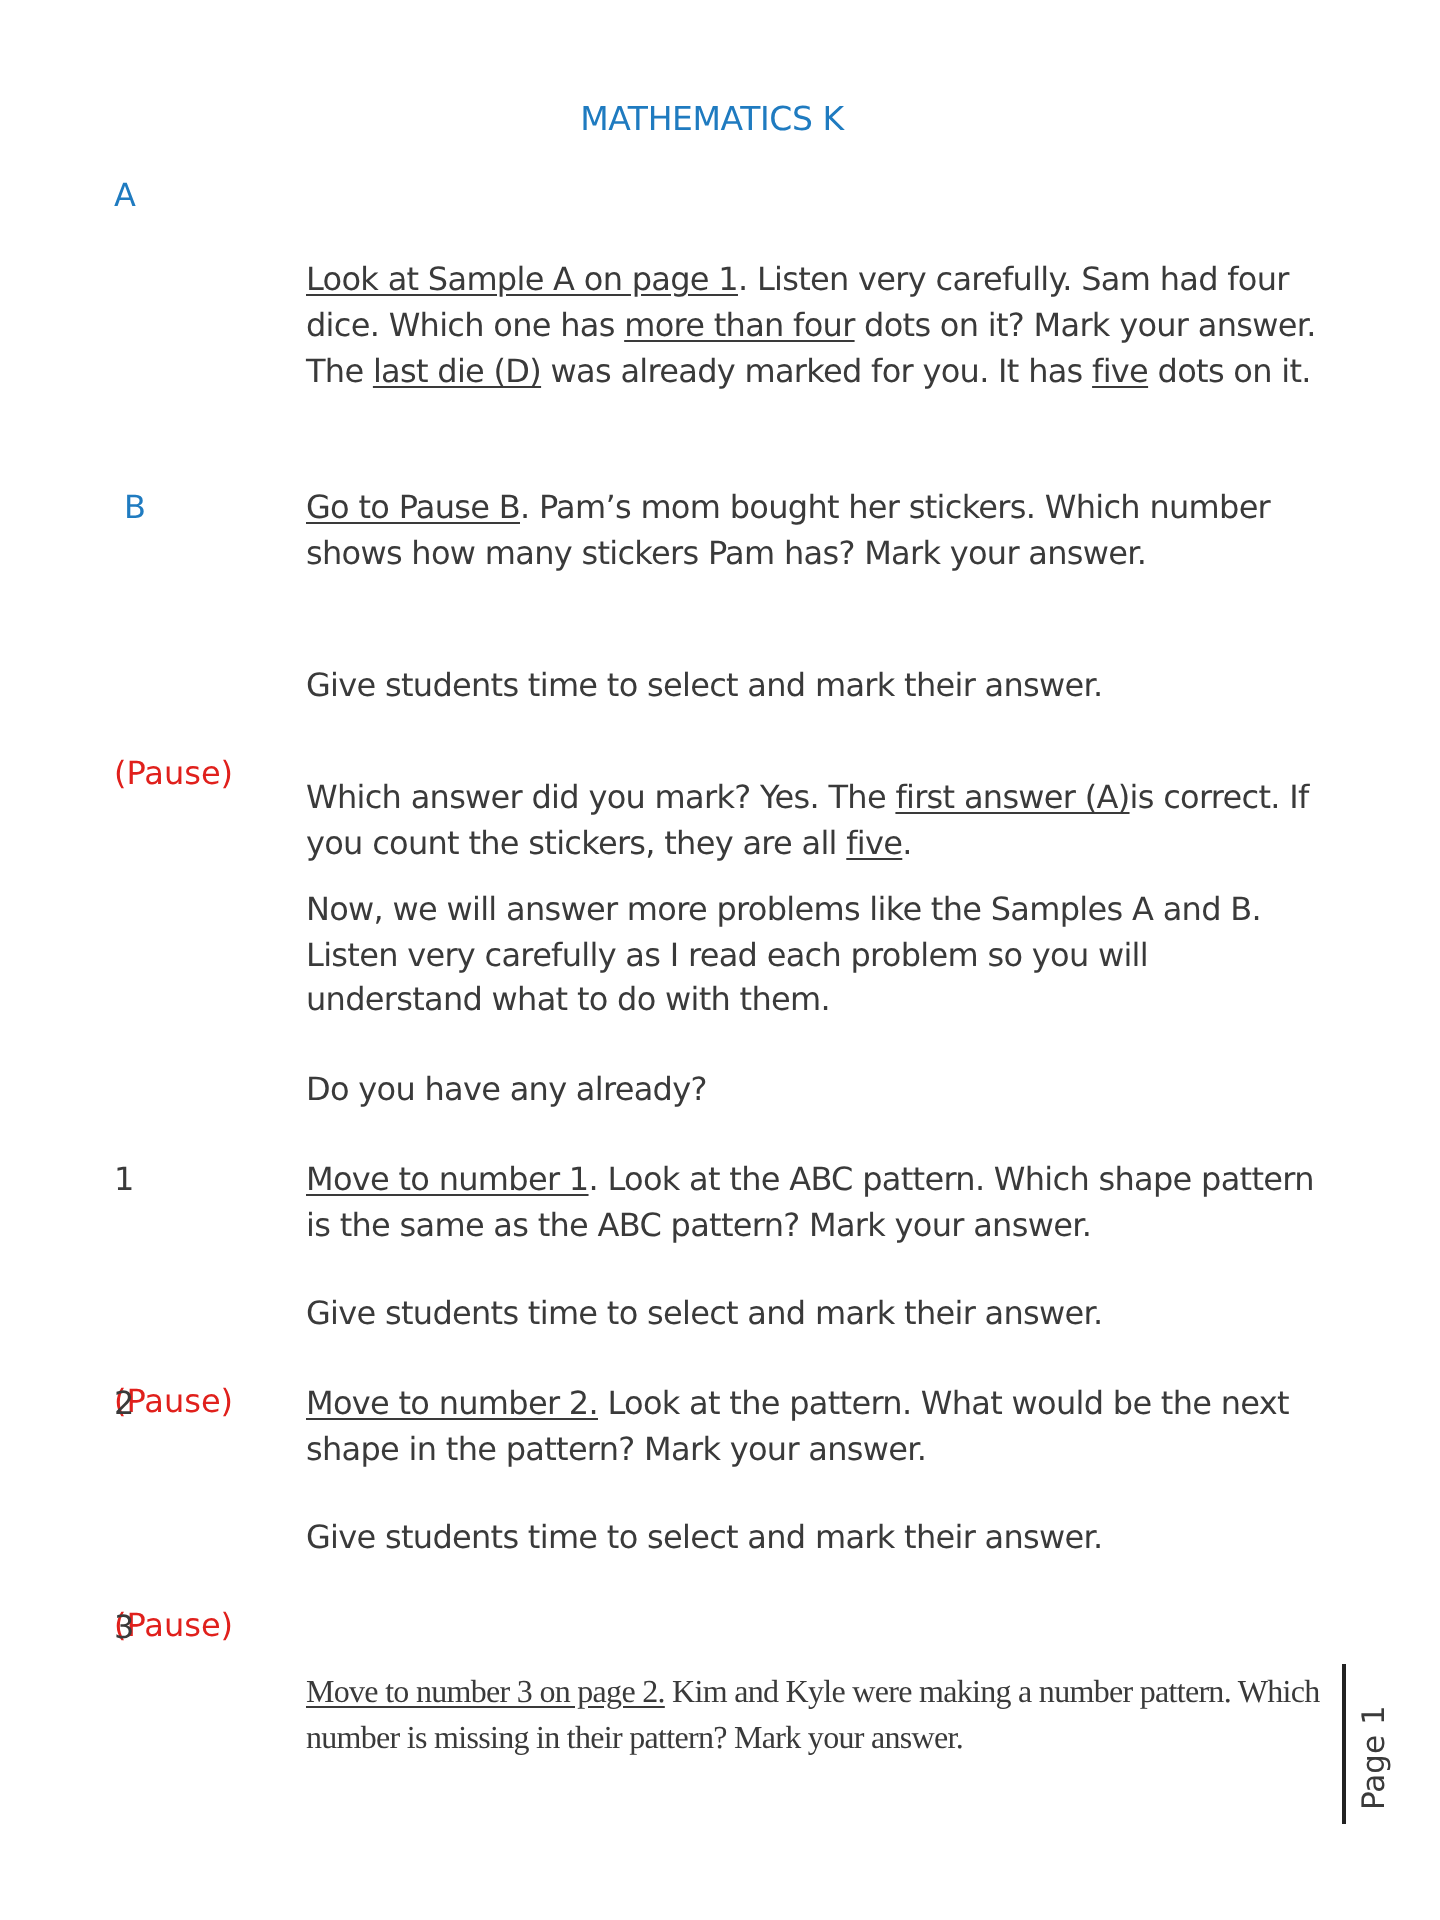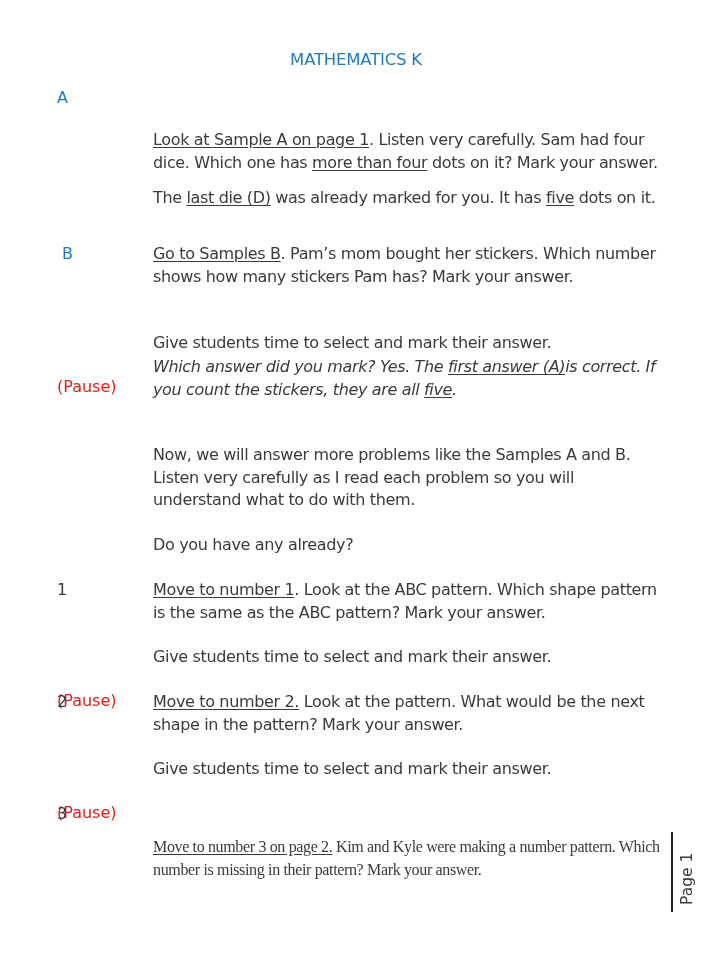--- a/index.html
+++ b/index.html
@@ -32,28 +32,28 @@
     font-size: 15.5px; color: #3a3a3a; white-space: nowrap;
   }
 </style>
 </head>
 <body>
 
 <div class="title">MATHEMATICS K</div>
 
 <div class="label blue" style="left:57px;top:87px;">A</div>
 <div class="text" style="top:101px;margin-top:28px;"><span class="u">Look at Sample A on page 1</span><span>. Listen very carefully. Sam had four dice. Which one has </span><span class="u">more than four</span><span> dots on it? Mark your answer.</span></div>
-<div class="text" style="top:175px;margin-top:12px;"><span>The </span><span class="u">last die (D)</span><span> was already marked for you. It has </span><span class="u">five</span><span> dots on it.</span></div>
+<div class="text" style="top:175px;"><span>The </span><span class="u">last die (D)</span><span> was already marked for you. It has </span><span class="u">five</span><span> dots on it.</span></div>
 
 <div class="label blue" style="left:62px;top:243px;">B</div>
-<div class="text" style="top:243px;"><span class="u">Go to Samples B</span><span>. Pam’s mom bought her stickers. Which number shows how many stickers Pam has? Mark your answer.</span></div>
+<div class="text" style="top:243px;"><span class="u">Go to Pause B</span><span>. Pam’s mom bought her stickers. Which number shows how many stickers Pam has? Mark your answer.</span></div>
 
 <div class="label red" style="left:57px;top:332px;">(Pause)</div>
 <div class="text" style="top:332px;"><span>Give students time to select and mark their answer.</span></div>
-<div class="text" style="top:356px;font-style:italic;"><span>Which answer did you mark? Yes. The </span><span class="u">first answer (A)</span><span>is correct. If you count the stickers, they are all </span><span class="u">five</span><span>.</span></div>
+<div class="text" style="top:388px;"><span>Which answer did you mark? Yes. The </span><span class="u">first answer (A)</span><span>is correct. If you count the stickers, they are all </span><span class="u">five</span><span>.</span></div>
 <div class="text" style="top:444px;"><span>Now, we will answer more problems like the Samples A and B. Listen very carefully as I read each problem so you will understand what to do with them.</span></div>
 <div class="text" style="top:534px;"><span>Do you have any already?</span></div>
 
 <div class="label gray" style="left:57px;top:579px;">1</div>
 <div class="text" style="top:579px;"><span class="u">Move to number 1</span><span>. Look at the ABC pattern. Which shape pattern is the same as the ABC pattern? Mark your answer.</span></div>
 
 <div class="label red" style="left:57px;top:646px;">(Pause)</div>
 <div class="text" style="top:646px;"><span>Give students time to select and mark their answer.</span></div>
 
 <div class="label gray" style="left:57px;top:691px;">2</div>

